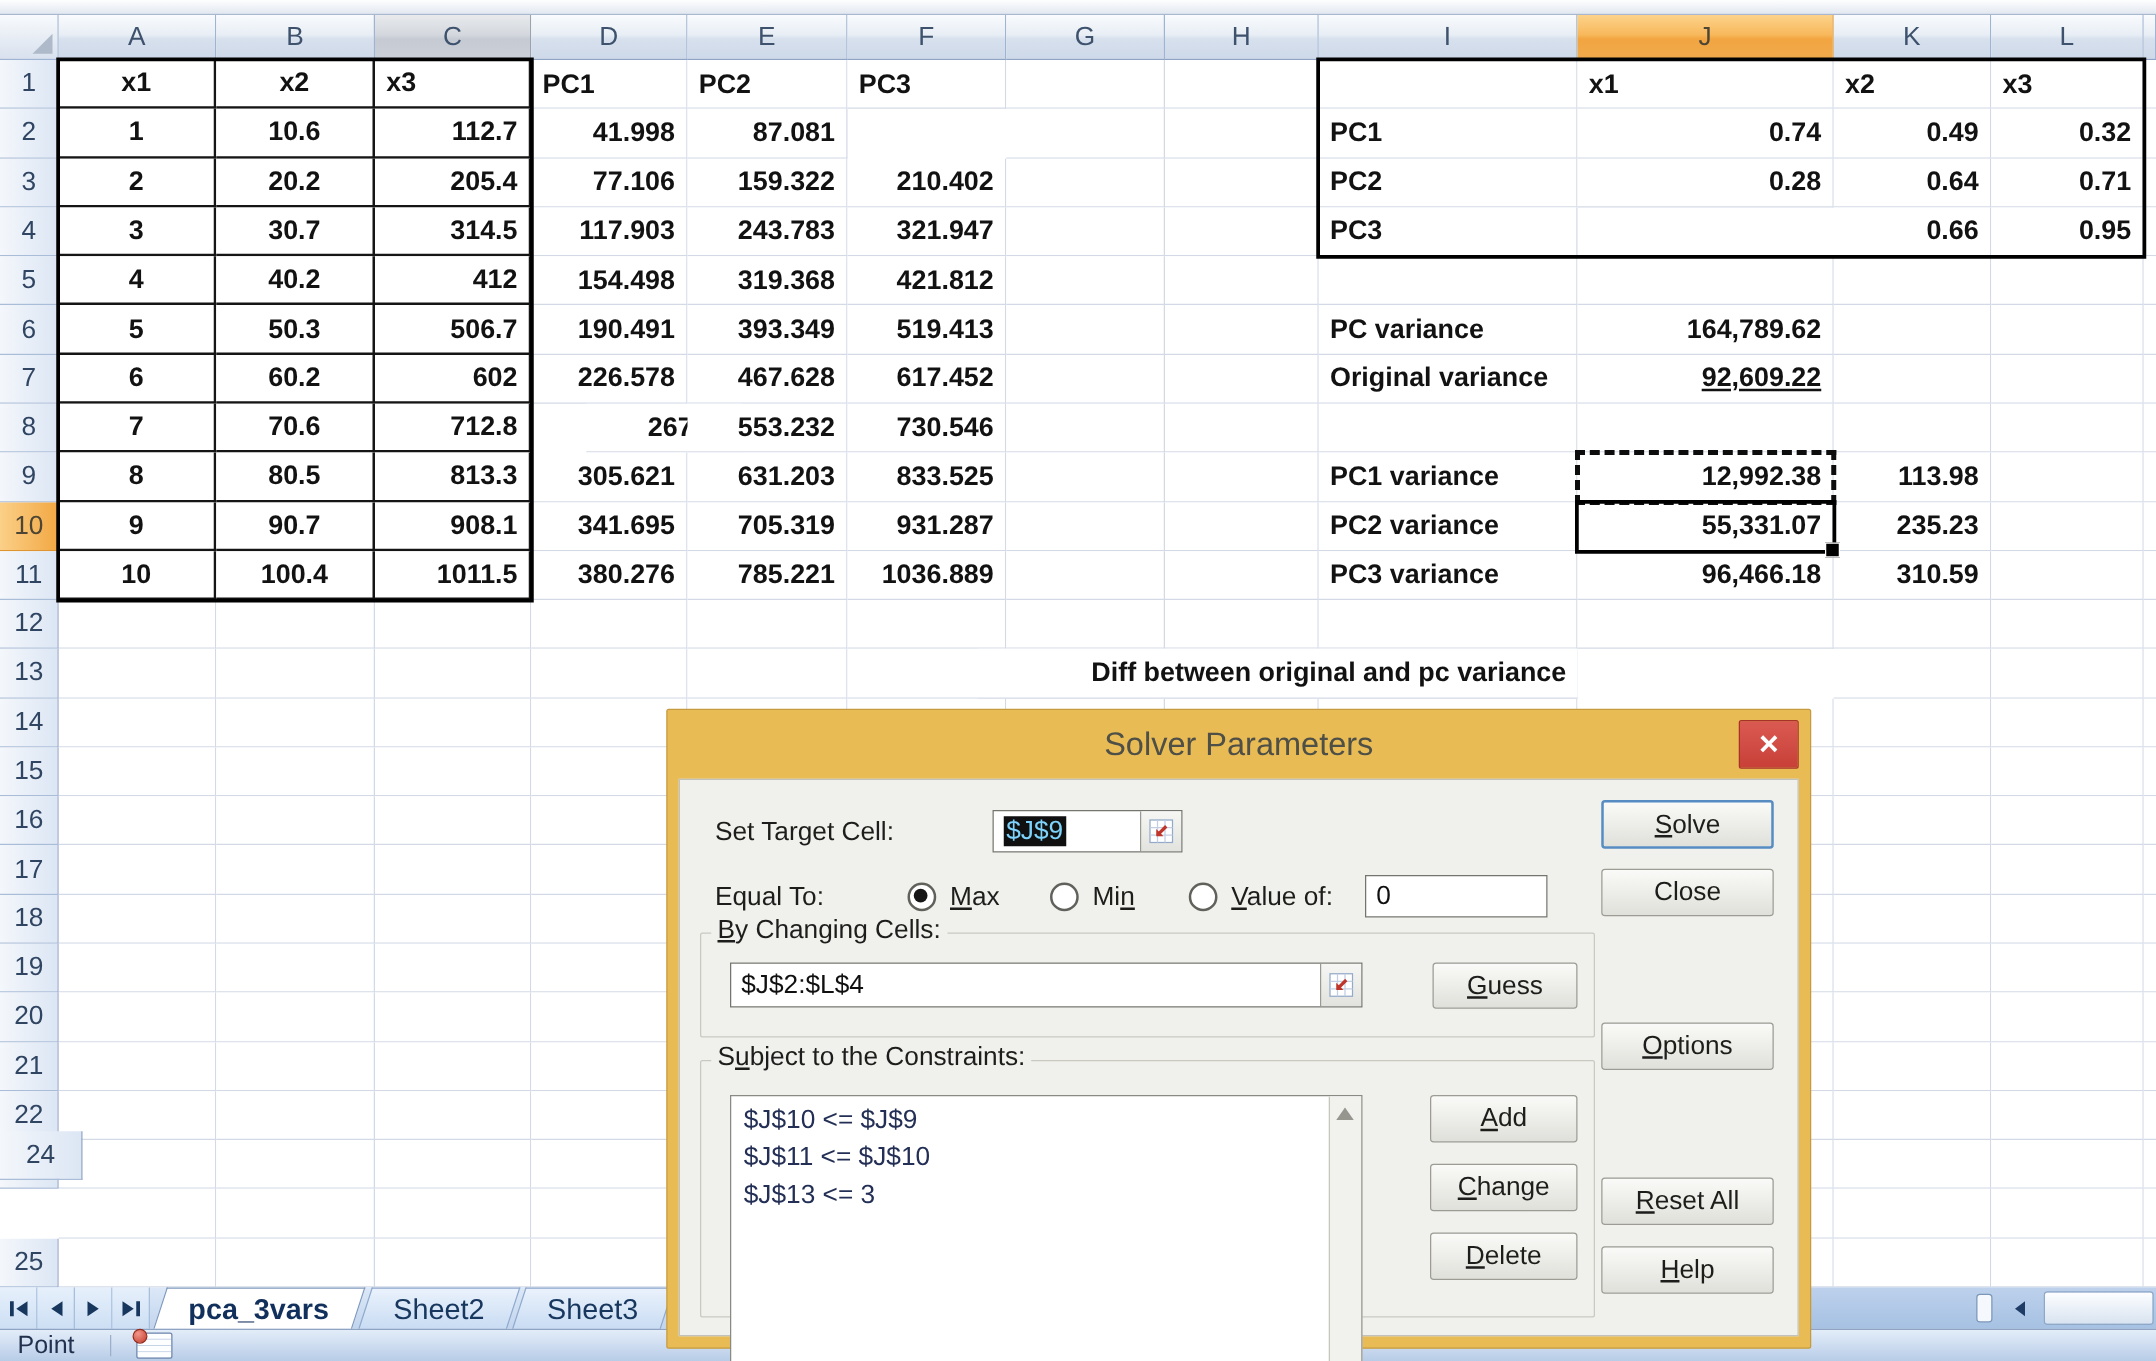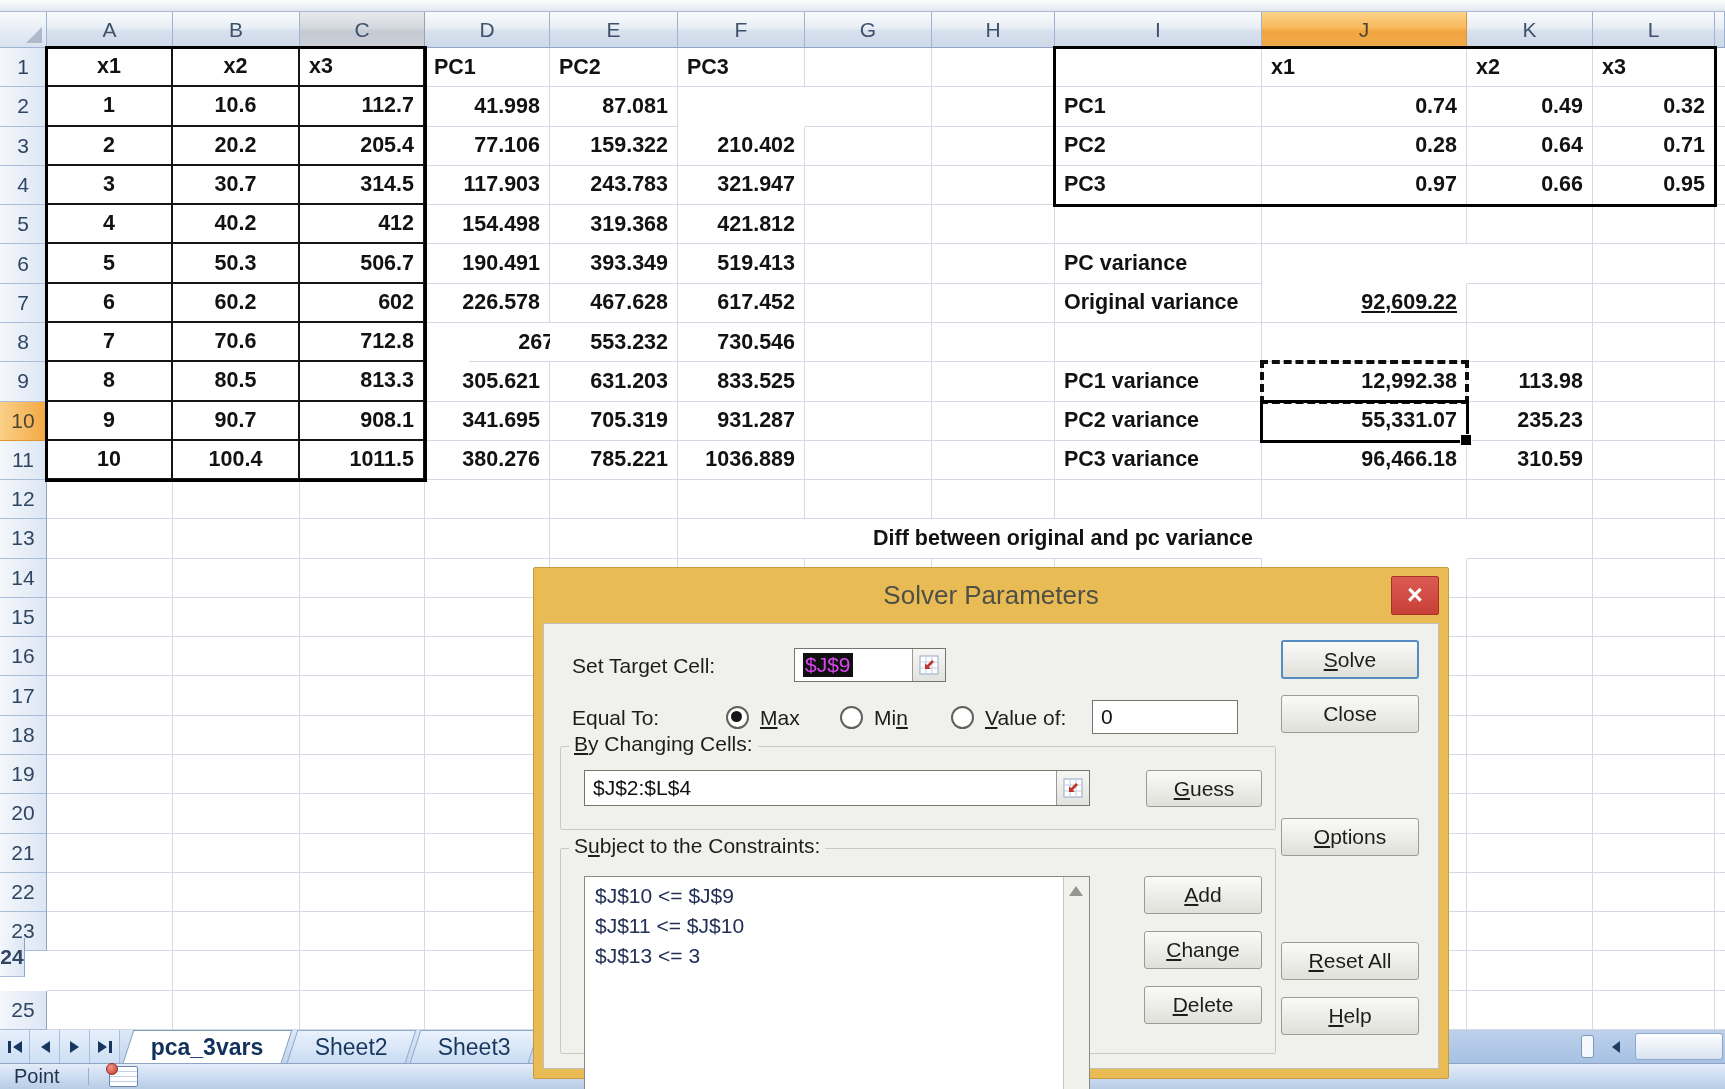--- a/index.html
+++ b/index.html
@@ -84,21 +84,21 @@
   .dlg-title{position:absolute;top:0;left:0;right:0;height:55px;display:flex;align-items:center;justify-content:center;
     font-size:26px;color:#4E4F47}
   .dlg-close{position:absolute;top:8px;right:9px;width:48px;height:39px;
     background:linear-gradient(#DA5A52,#C84038);border:1px solid #A83228;border-radius:2px;
     display:flex;align-items:center;justify-content:center;color:#fff;font-size:27px;font-weight:700;box-sizing:border-box}
   .dlg-body{position:absolute;left:9px;right:9px;top:55px;bottom:9px;background:#F0F0ED;
     border:1px solid #C2C2BB;box-sizing:border-box}
   .dlabel{position:absolute;font-size:21px;color:#1D1D1B;white-space:nowrap}
   .tbox{position:absolute;background:#fff;border:1px solid #75756F;box-sizing:border-box;
     display:flex;align-items:center;font-size:21px;color:#101010;padding-left:8px;overflow:hidden}
-  .selhl{background:#101010;color:#d946ef;padding:0 2px}
+  .selhl{background:#101010;color:#7dd3fc;padding:0 2px}
   .picker{margin-left:auto;align-self:stretch;width:32px;border-left:1px solid #9A9A94;
     background:linear-gradient(#F6F6F4,#E2E2DE);display:flex;align-items:center;justify-content:center}
   .radio{position:absolute;width:23px;height:23px;border-radius:50%;background:#fff;
     border:2px solid #61615C;box-sizing:border-box}
   .radio.checked::after{content:"";position:absolute;left:3px;top:3px;width:11px;height:11px;border-radius:50%;background:#161616}
   .group{position:absolute;border:1px solid #C9C9C2;border-radius:2px;box-sizing:border-box}
   .group-label{position:absolute;font-size:21px;color:#1D1D1B;background:#F0F0ED;padding:0 5px;white-space:nowrap}
   .btn{position:absolute;box-sizing:border-box;display:flex;align-items:center;justify-content:center;
     font-size:21px;color:#1D1D1B;background:linear-gradient(#FAFAF8,#EEEEEA 45%,#E0E0DB);
     border:1px solid #9C9C95;border-radius:3px;white-space:nowrap}
@@ -175,21 +175,20 @@
     <div class="rowhdr" style="left: 0px; top: 165.84px; width: 47px; height: 39.28px;">4</div>
     <div class="cell c k" style="left: 47px; top: 165.84px; width: 126px; height: 39.28px;">3</div>
     <div class="cell c k" style="left: 173px; top: 165.84px; width: 127px; height: 39.28px;">30.7</div>
     <div class="cell r k" style="left: 300px; top: 165.84px; width: 125px; height: 39.28px;">314.5</div>
     <div class="cell r" style="left: 425px; top: 165.84px; width: 125px; height: 39.28px;">117.903</div>
     <div class="cell r" style="left: 550px; top: 165.84px; width: 128px; height: 39.28px;">243.783</div>
     <div class="cell r" style="left: 678px; top: 165.84px; width: 127px; height: 39.28px;">321.947</div>
     <div class="cell" style="left: 805px; top: 165.84px; width: 127px; height: 39.28px;"></div>
     <div class="cell" style="left: 932px; top: 165.84px; width: 123px; height: 39.28px;"></div>
     <div class="cell b" style="left: 1055px; top: 165.84px; width: 207px; height: 39.28px;">PC3</div>
-    <div class="cell r" style="left: 1262px; top: 165.84px; width: 205px; height: 39.28px;">0.97</div>
     <div class="cell r" style="left: 1467px; top: 165.84px; width: 126px; height: 39.28px;">0.66</div>
     <div class="cell r" style="left: 1593px; top: 165.84px; width: 122px; height: 39.28px; text-align: center;">0.95</div>
     <div class="cell" style="left: 1715px; top: 165.84px; width: 10px; height: 39.28px;"></div>
     <div class="rowhdr" style="left: 0px; top: 205.12px; width: 47px; height: 39.28px;">5</div>
     <div class="cell c k" style="left: 47px; top: 205.12px; width: 126px; height: 39.28px;">4</div>
     <div class="cell c k" style="left: 173px; top: 205.12px; width: 127px; height: 39.28px;">40.2</div>
     <div class="cell r k" style="left: 300px; top: 205.12px; width: 125px; height: 39.28px;">412</div>
     <div class="cell r" style="left: 425px; top: 205.12px; width: 125px; height: 39.28px;">154.498</div>
     <div class="cell r" style="left: 550px; top: 205.12px; width: 128px; height: 39.28px;">319.368</div>
     <div class="cell r" style="left: 678px; top: 205.12px; width: 127px; height: 39.28px;">421.812</div>
@@ -203,20 +202,21 @@
     <div class="rowhdr" style="left: 0px; top: 244.4px; width: 47px; height: 39.28px;">6</div>
     <div class="cell c k" style="left: 47px; top: 244.4px; width: 126px; height: 39.28px;">5</div>
     <div class="cell c k" style="left: 173px; top: 244.4px; width: 127px; height: 39.28px;">50.3</div>
     <div class="cell r k" style="left: 300px; top: 244.4px; width: 125px; height: 39.28px;">506.7</div>
     <div class="cell r" style="left: 425px; top: 244.4px; width: 125px; height: 39.28px;">190.491</div>
     <div class="cell r" style="left: 550px; top: 244.4px; width: 128px; height: 39.28px;">393.349</div>
     <div class="cell r" style="left: 678px; top: 244.4px; width: 127px; height: 39.28px;">519.413</div>
     <div class="cell" style="left: 805px; top: 244.4px; width: 127px; height: 39.28px;"></div>
     <div class="cell" style="left: 932px; top: 244.4px; width: 123px; height: 39.28px;"></div>
     <div class="cell" style="left: 1055px; top: 244.4px; width: 207px; height: 39.28px;">PC variance</div>
+    <div class="cell r" style="left: 1262px; top: 244.4px; width: 205px; height: 39.28px;">164,789.62</div>
     <div class="cell" style="left: 1467px; top: 244.4px; width: 126px; height: 39.28px;"></div>
     <div class="cell" style="left: 1593px; top: 244.4px; width: 122px; height: 39.28px;"></div>
     <div class="cell" style="left: 1715px; top: 244.4px; width: 10px; height: 39.28px;"></div>
     <div class="rowhdr" style="left: 0px; top: 283.68px; width: 47px; height: 39.28px;">7</div>
     <div class="cell c k" style="left: 47px; top: 283.68px; width: 126px; height: 39.28px;">6</div>
     <div class="cell c k" style="left: 173px; top: 283.68px; width: 127px; height: 39.28px;">60.2</div>
     <div class="cell r k" style="left: 300px; top: 283.68px; width: 125px; height: 39.28px;">602</div>
     <div class="cell r" style="left: 425px; top: 283.68px; width: 125px; height: 39.28px;">226.578</div>
     <div class="cell r" style="left: 550px; top: 283.68px; width: 128px; height: 39.28px;">467.628</div>
     <div class="cell r" style="left: 678px; top: 283.68px; width: 127px; height: 39.28px;">617.452</div>
@@ -443,21 +443,21 @@
     <div class="cell" style="left: 425px; top: 912.16px; width: 125px; height: 39.28px;"></div>
     <div class="cell" style="left: 550px; top: 912.16px; width: 128px; height: 39.28px;"></div>
     <div class="cell" style="left: 678px; top: 912.16px; width: 127px; height: 39.28px;"></div>
     <div class="cell" style="left: 805px; top: 912.16px; width: 127px; height: 39.28px;"></div>
     <div class="cell" style="left: 932px; top: 912.16px; width: 123px; height: 39.28px;"></div>
     <div class="cell" style="left: 1055px; top: 912.16px; width: 207px; height: 39.28px;"></div>
     <div class="cell" style="left: 1262px; top: 912.16px; width: 205px; height: 39.28px;"></div>
     <div class="cell" style="left: 1467px; top: 912.16px; width: 126px; height: 39.28px;"></div>
     <div class="cell" style="left: 1593px; top: 912.16px; width: 122px; height: 39.28px;"></div>
     <div class="cell" style="left: 1715px; top: 912.16px; width: 10px; height: 39.28px;"></div>
-    <div class="rowhdr" style="left: 0px; top: 938px; width: 25px; height: 39.28px; font-weight: bold;">24</div>
+    <div class="rowhdr" style="left: 0px; top: 905px; width: 66px; height: 39.28px;">24</div>
     <div class="cell" style="left: 47px; top: 951.44px; width: 126px; height: 39.28px;"></div>
     <div class="cell" style="left: 173px; top: 951.44px; width: 127px; height: 39.28px;"></div>
     <div class="cell" style="left: 300px; top: 951.44px; width: 125px; height: 39.28px;"></div>
     <div class="cell" style="left: 425px; top: 951.44px; width: 125px; height: 39.28px;"></div>
     <div class="cell" style="left: 550px; top: 951.44px; width: 128px; height: 39.28px;"></div>
     <div class="cell" style="left: 678px; top: 951.44px; width: 127px; height: 39.28px;"></div>
     <div class="cell" style="left: 805px; top: 951.44px; width: 127px; height: 39.28px;"></div>
     <div class="cell" style="left: 932px; top: 951.44px; width: 123px; height: 39.28px;"></div>
     <div class="cell" style="left: 1055px; top: 951.44px; width: 207px; height: 39.28px;"></div>
     <div class="cell" style="left: 1262px; top: 951.44px; width: 205px; height: 39.28px;"></div>

